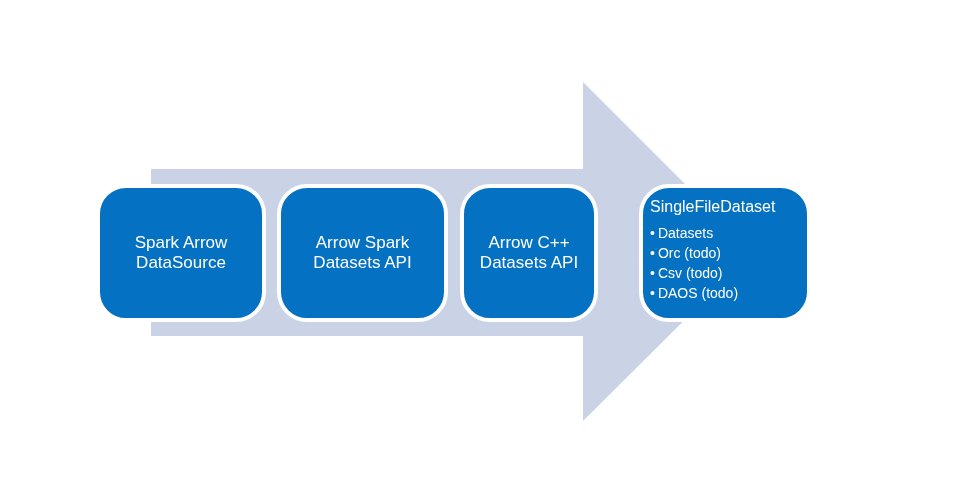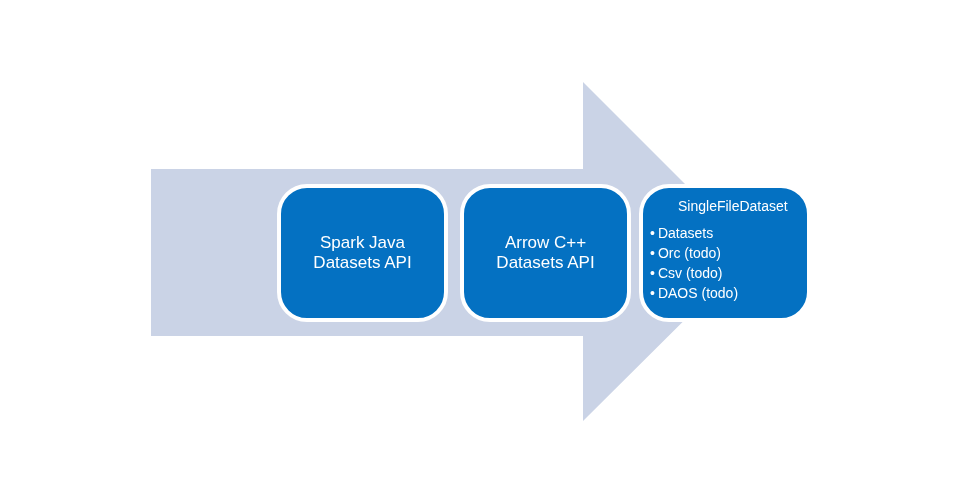--- a/index.html
+++ b/index.html
@@ -43,28 +43,27 @@
     justify-content: center;
     text-align: center;
   }
   .node-label {
     font-size: 17px;
     line-height: 20px;
     white-space: pre-line;
   }
   .node-1 { left: 96px;  width: 170px; }
   .node-2 { left: 277px; width: 171px; }
-  .node-3 { left: 460px; width: 171px; text-align: center; }
+  .node-3 { left: 460px; width: 138px; text-align: center; }
   .node-4 { left: 639px; width: 172px; padding: 8px 4px 0 7px; }
   .node-title {
-    font-size: 14px;
+    font-size: 16px;
     line-height: 21px;
     margin-bottom: 6px;
     white-space: nowrap;
-    margin-left: 28px;
   }
   .node-items {
     list-style: none;
     font-size: 14px;
     line-height: 20px;
   }
   .node-items li {
     display: flex;
     align-items: baseline;
     white-space: nowrap;
@@ -75,23 +74,27 @@
 </style>
 </head>
 <body>
 
 <div class="canvas">
 
   <svg class="arrow-svg" viewBox="0 0 960 484" xmlns="http://www.w3.org/2000/svg" aria-hidden="true">
     <polygon class="arrow-shape" points="151,169 583,169 583,82 753,252 583,421 583,336 151,336"></polygon>
   </svg>
 
+  <div class="node node-center node-1">
+    <span class="node-label">Spark Arrow
+DataSource</span>
+  </div>
 
   <div class="node node-center node-2">
-    <span class="node-label">Spark Java
+    <span class="node-label">Arrow Spark
 Datasets API</span>
   </div>
 
   <div class="node node-center node-3">
     <span class="node-label">Arrow C++
 Datasets API</span>
   </div>
 
   <div class="node node-4">
     <div class="node-title">SingleFileDataset</div>

